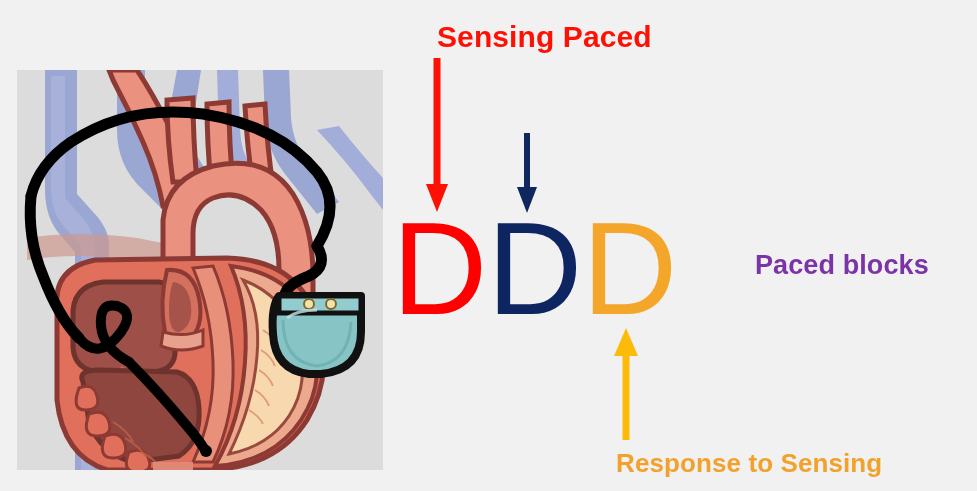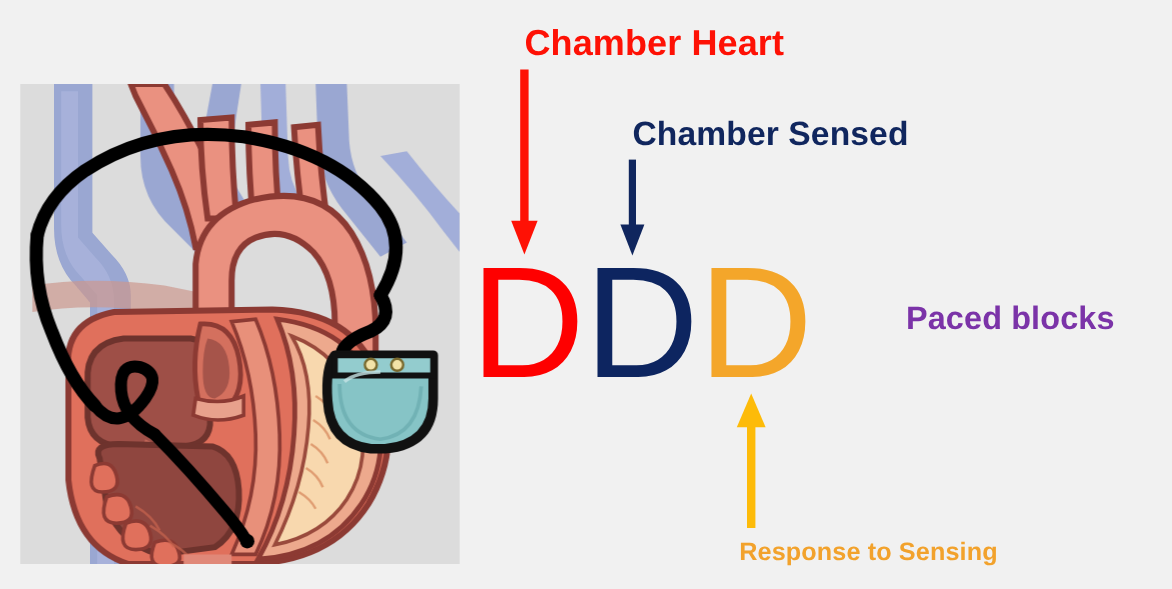--- a/index.html
+++ b/index.html
@@ -54,21 +54,21 @@
   }
   #label-heart-blocks {
     left: 755px;
     top: 252px;
     font-size: 27px;
     color: #7b33a8;
   }
   #label-response-sensing {
     left: 616px;
     top: 450px;
-    font-size: 21px;
+    font-size: 26px;
     color: #f2a22c;
   }
 
   
   .code-letter {
     position: absolute;
     font-size: 132px;
     font-weight: 400;
     line-height: 1;
     font-family: "Liberation Sans", sans-serif;
@@ -211,28 +211,27 @@
           <circle cx="292" cy="234" r="5" fill="#f3e3a8" stroke="#7a6a2e" stroke-width="2"></circle>
           <circle cx="314" cy="234" r="5" fill="#f3e3a8" stroke="#7a6a2e" stroke-width="2"></circle>
 
           <path d="M 266 250 Q 266 292 300 296 Q 332 292 334 252" fill="none" stroke="#6fb0b3" stroke-width="3" opacity="0.9"></path>
           <path d="M 270 248 Q 280 240 300 240" fill="none" stroke="#c6e4e5" stroke-width="3" opacity="0.8"></path>
         </g>
       </g>
     </svg>
   </div>
 
-  <div class="label" id="label-chamber-paced">Chamber Heart</div>
+  <div class="label" id="label-chamber-paced">Sensing Paced</div>
 
   <svg class="arrow-svg" id="arrow-paced" width="30" height="156">
     <line x1="13" y1="0" x2="13" y2="134" stroke="#fe1105" stroke-width="7"></line>
     <polygon points="13,154 2,126 24,126" fill="#fe1105"></polygon>
   </svg>
 
-  <div class="label" id="label-chamber-sensed">Chamber Sensed</div>
 
   <svg class="arrow-svg" id="arrow-sensed" width="30" height="82">
     <line x1="13" y1="0" x2="13" y2="60" stroke="#10265e" stroke-width="6"></line>
     <polygon points="13,80 3,54 23,54" fill="#10265e"></polygon>
   </svg>
 
   <div class="code-letter" id="code-letter-0">D</div>
   <div class="code-letter" id="code-letter-1">D</div>
   <div class="code-letter" id="code-letter-2">D</div>
 

